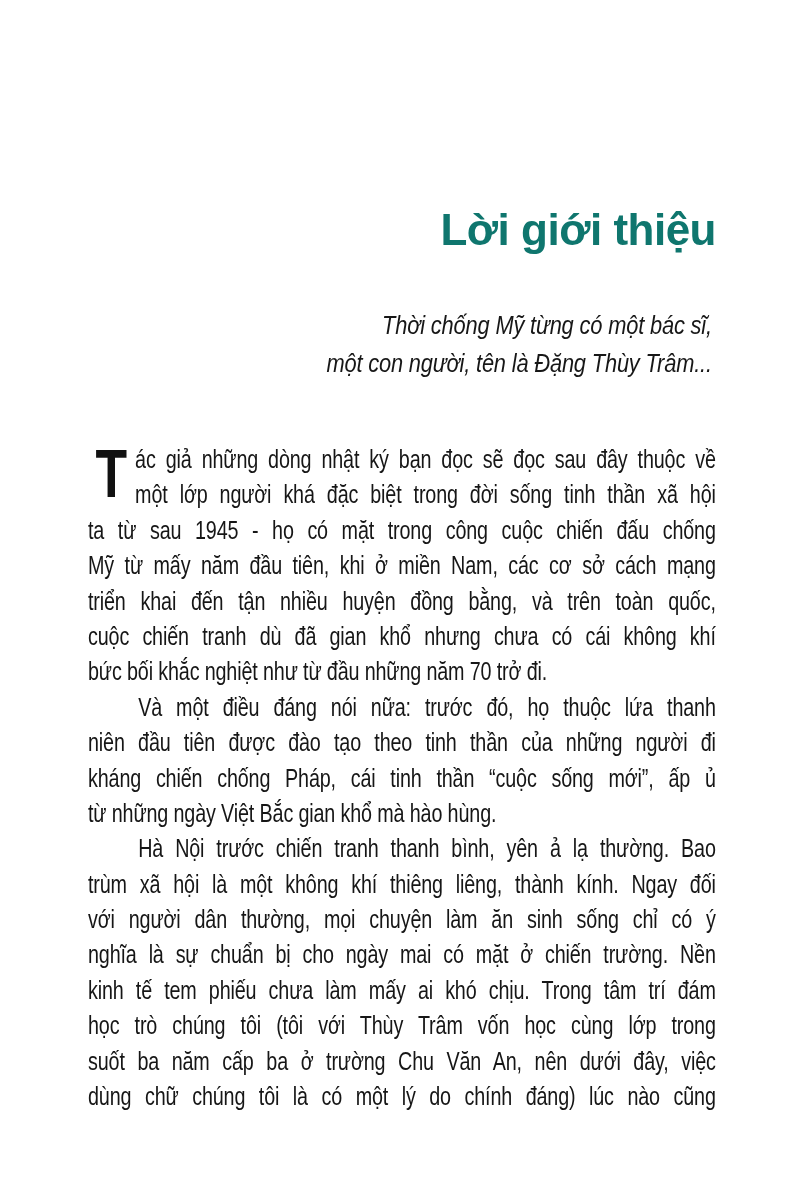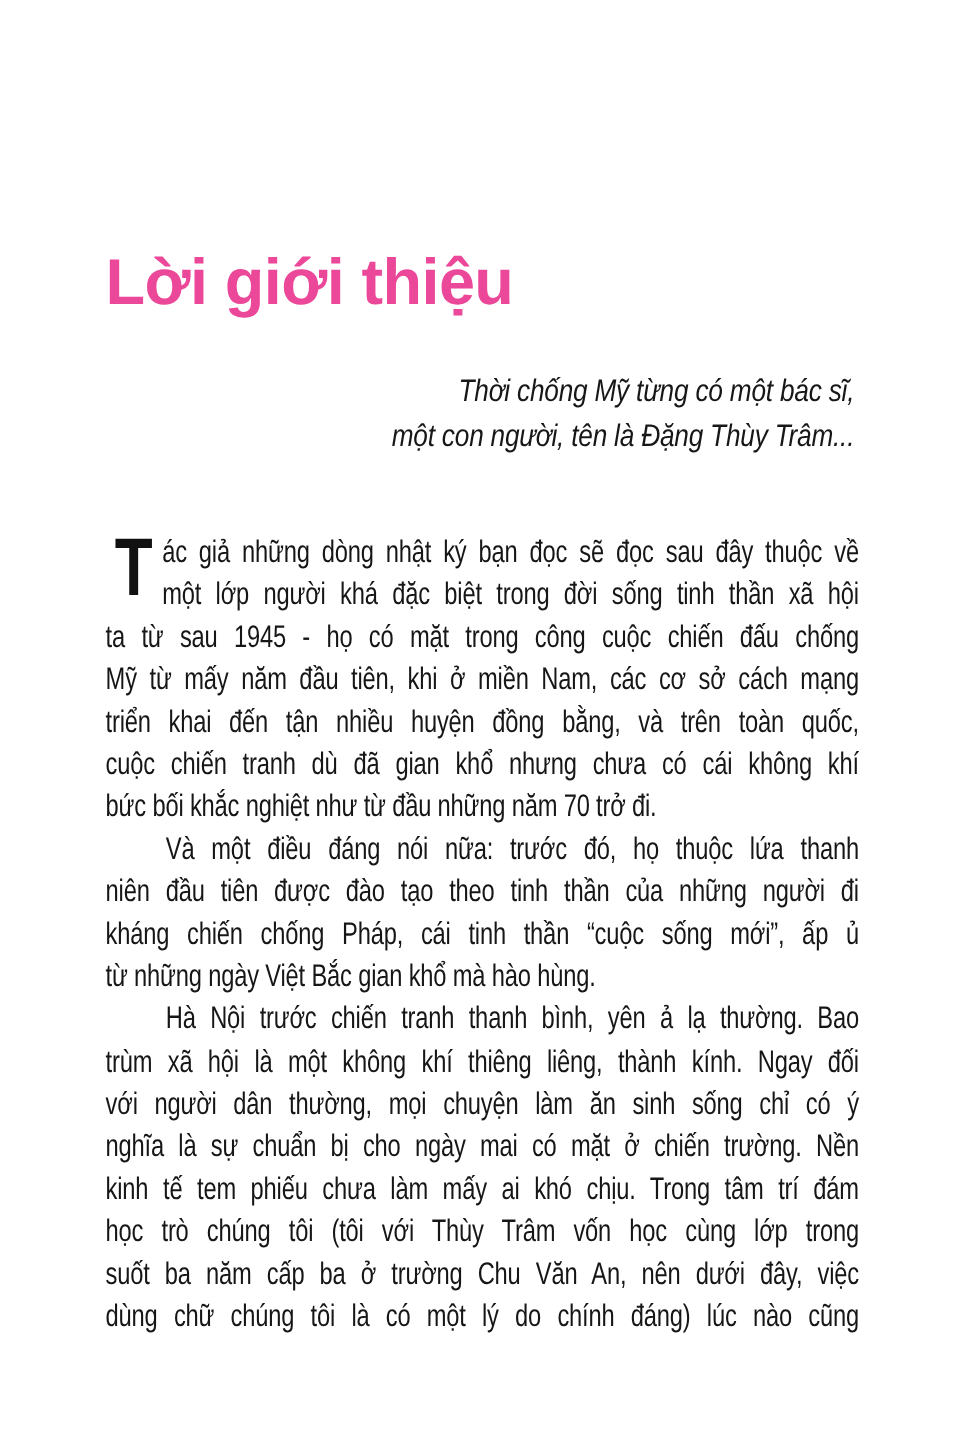--- a/index.html
+++ b/index.html
@@ -15,26 +15,26 @@
     overflow: hidden;
     font-family: "Liberation Sans", "DejaVu Sans", sans-serif;
     color: #151515;
   }
   .chapter-title {
     position: absolute;
     left: 88px;
     top: 208px;
     width: 628px;
     margin: 0;
-    text-align: left;
-    font-size: 54px;
+    text-align: right;
+    font-size: 44px;
     font-weight: bold;
     letter-spacing: -0.5px;
     line-height: 1;
-    color: #ec4899;
+    color: #0f766e;
   }
   .epigraph {
     position: absolute;
     right: 88px;
     top: 306px;
     text-align: right;
     font-style: italic;
     font-size: 26px;
     line-height: 38px;
     letter-spacing: -0.2px;

